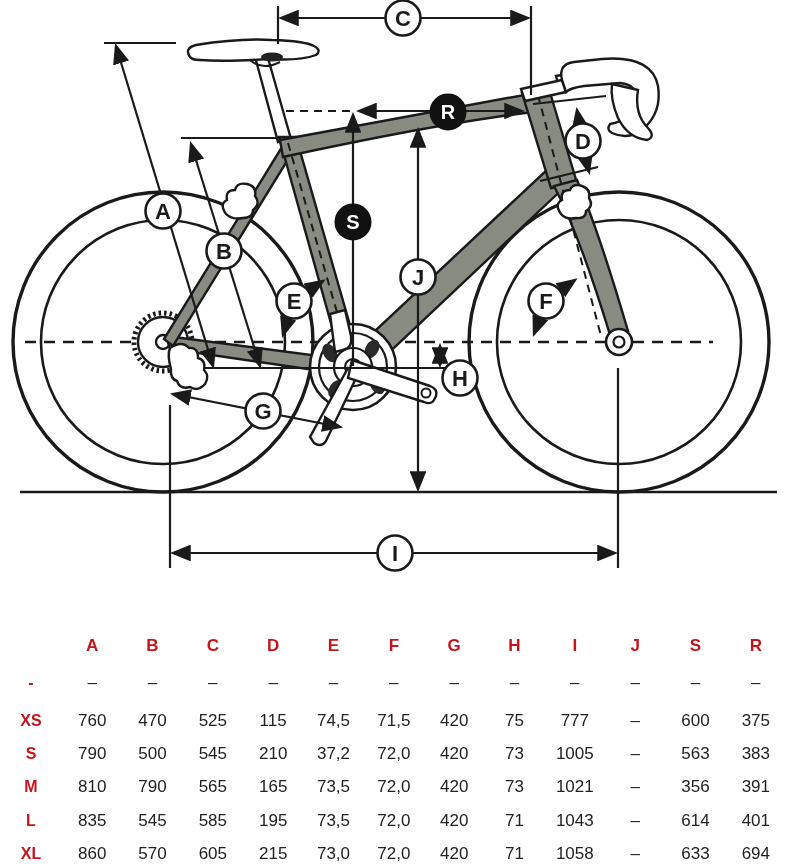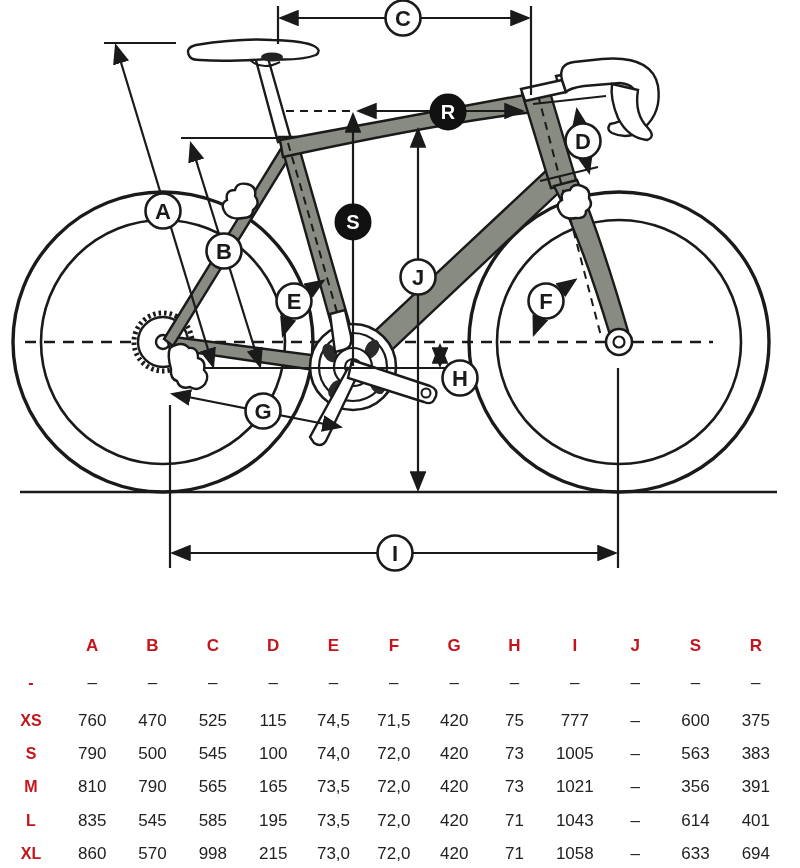--- a/index.html
+++ b/index.html
@@ -259,22 +259,22 @@
           <div class="cell">–</div>
           <div class="cell">600</div>
           <div class="cell">375</div>
         </div>
 
         <div class="trow">
           <div class="cell rlabel">S</div>
           <div class="cell">790</div>
           <div class="cell">500</div>
           <div class="cell">545</div>
-          <div class="cell">100</div>
-          <div class="cell">74,0</div>
+          <div class="cell">210</div>
+          <div class="cell">37,2</div>
           <div class="cell">72,0</div>
           <div class="cell">420</div>
           <div class="cell">73</div>
           <div class="cell">1005</div>
           <div class="cell">–</div>
           <div class="cell">563</div>
           <div class="cell">383</div>
         </div>
 
         <div class="trow">
@@ -306,21 +306,21 @@
           <div class="cell">1043</div>
           <div class="cell">–</div>
           <div class="cell">614</div>
           <div class="cell">401</div>
         </div>
 
         <div class="trow">
           <div class="cell rlabel">XL</div>
           <div class="cell">860</div>
           <div class="cell">570</div>
-          <div class="cell">998</div>
+          <div class="cell">605</div>
           <div class="cell">215</div>
           <div class="cell">73,0</div>
           <div class="cell">72,0</div>
           <div class="cell">420</div>
           <div class="cell">71</div>
           <div class="cell">1058</div>
           <div class="cell">–</div>
           <div class="cell">633</div>
           <div class="cell">694</div>
         </div>

